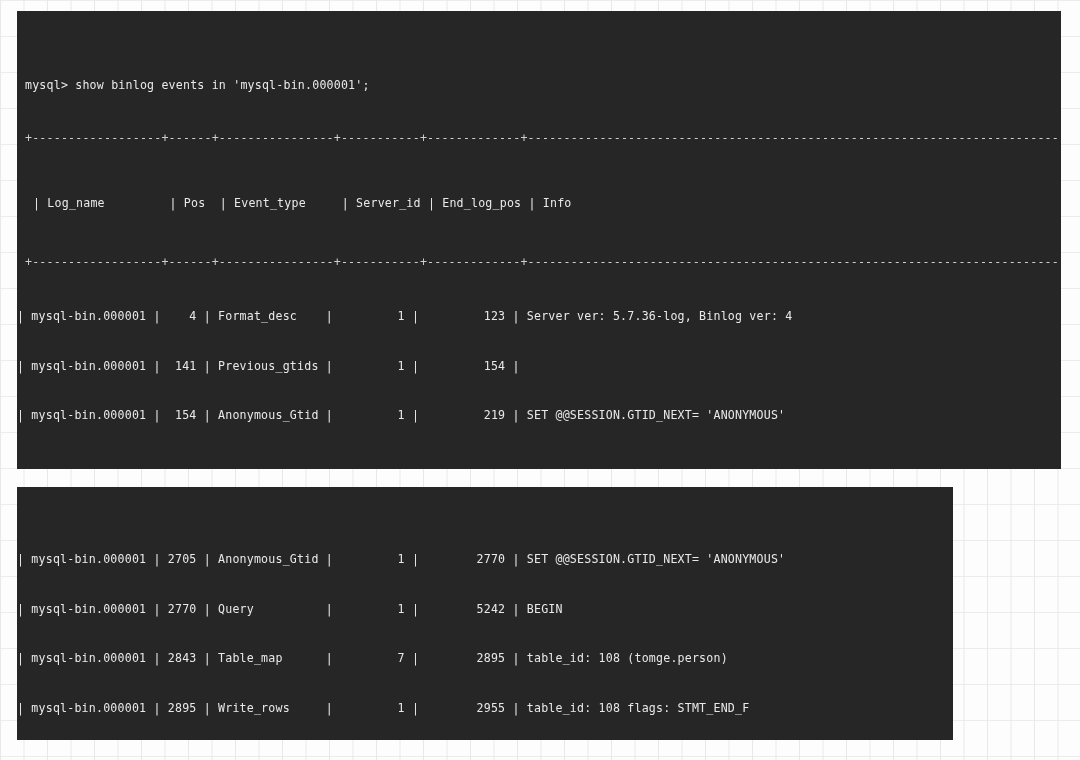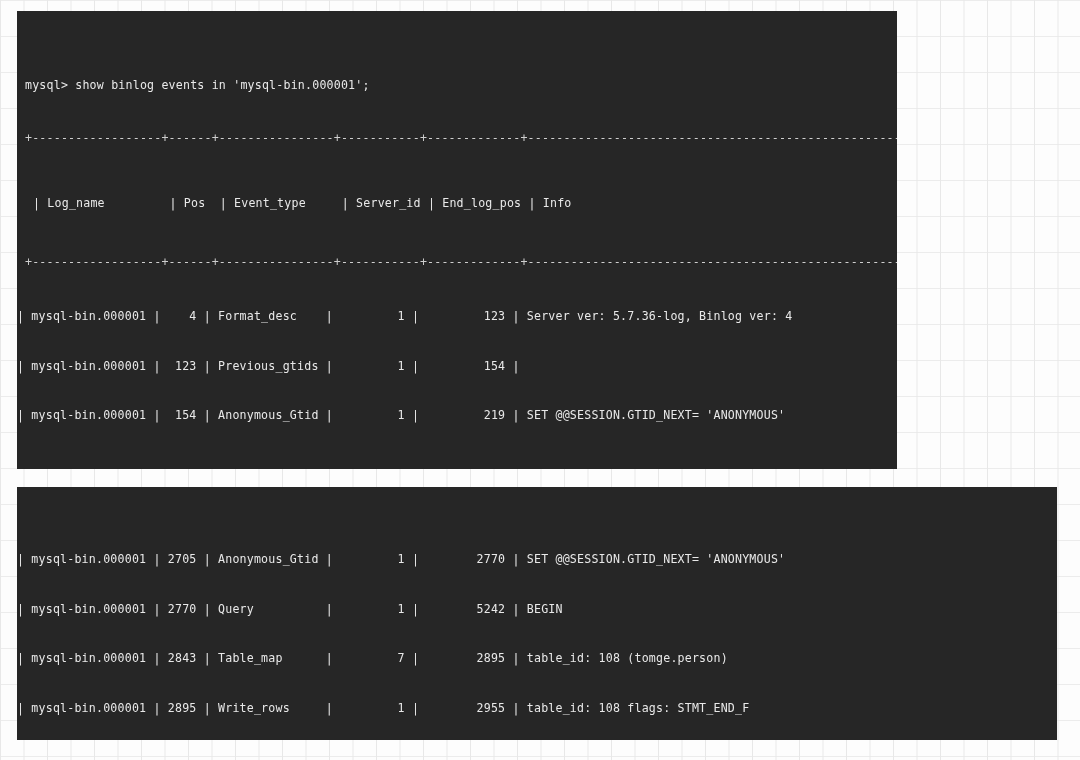--- a/index.html
+++ b/index.html
@@ -29,28 +29,28 @@
     font-family: "DejaVu Sans Mono", "Liberation Mono", monospace;
     font-size: 11.6px;
     line-height: 12px;
     letter-spacing: 0.2px;
     white-space: pre;
   }
 
   #panel-top {
     left: 17px;
     top: 11px;
-    width: 880px;
+    width: 1044px;
     height: 458px;
   }
 
   #panel-bottom {
     left: 17px;
     top: 487px;
-    width: 1040px;
+    width: 936px;
     height: 253px;
   }
 
   .term-inner {
     padding: 0;
   }
 
   
   .line {
     height: 25.7px;
@@ -112,21 +112,21 @@
 
     <div class="prompt-line">mysql&gt; show binlog events in 'mysql-bin.000001';</div>
 
     <div class="rule">+------------------+------+----------------+-----------+-------------+-------------------------------------------------------------------------------------------------------+</div>
 
     <div class="header-line">| Log_name         | Pos  | Event_type     | Server_id | End_log_pos | Info</div>
 
     <div class="rule">+------------------+------+----------------+-----------+-------------+-------------------------------------------------------------------------------------------------------+</div>
 
     <div class="line">| mysql-bin.000001 |    4 | Format_desc    |         1 |         123 | Server ver: 5.7.36-log, Binlog ver: 4</div>
-    <div class="line">| mysql-bin.000001 |  123 | Previous_gtids |         1 |         154 |</div>
+    <div class="line">| mysql-bin.000001 |  141 | Previous_gtids |         1 |         154 |</div>
     <div class="line">| mysql-bin.000001 |  154 | Anonymous_Gtid |         1 |         219 | SET @@SESSION.GTID_NEXT= 'ANONYMOUS'</div>
     
     
     
     
     
     
 
     
     

